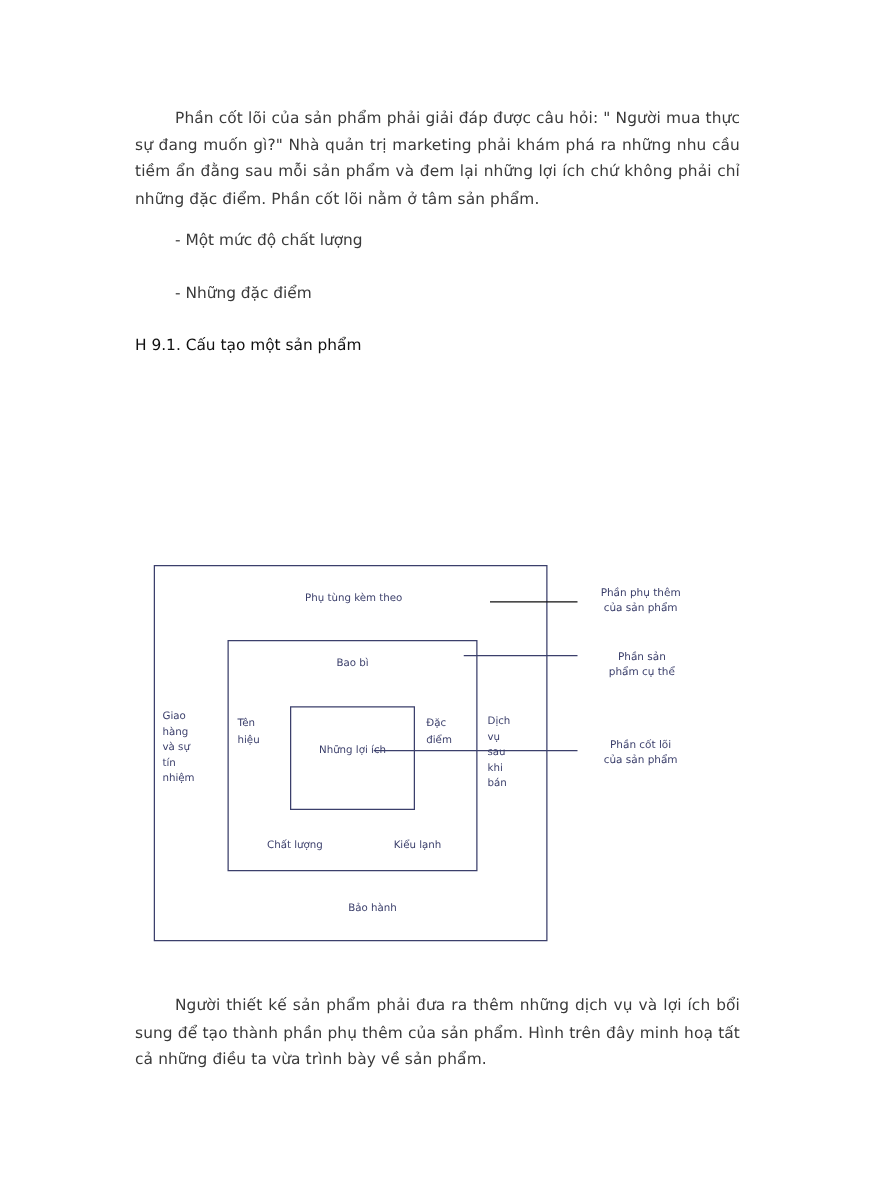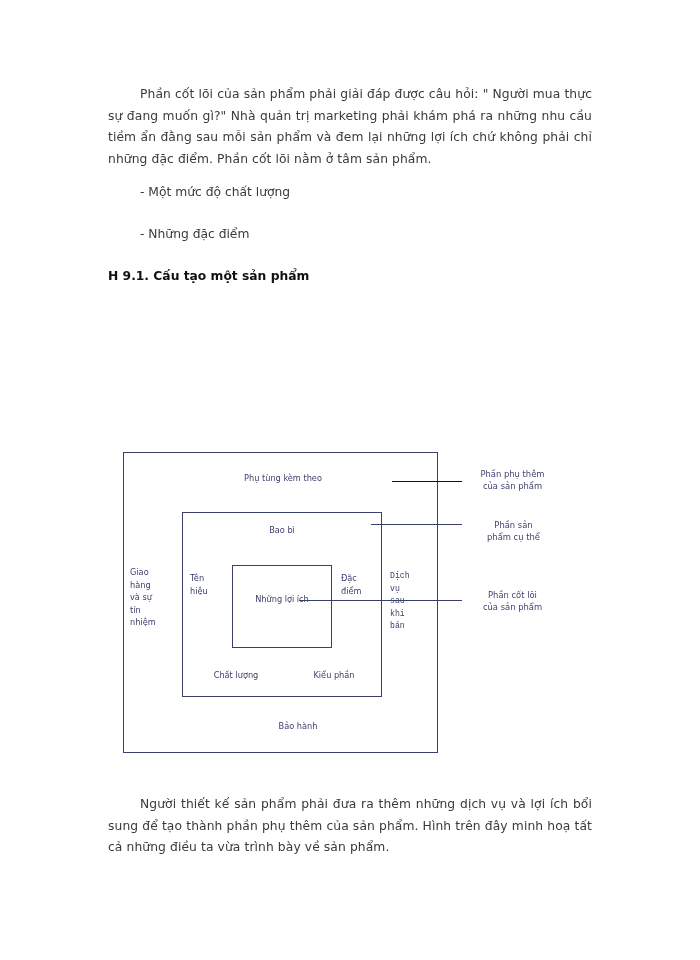--- a/index.html
+++ b/index.html
@@ -41,21 +41,21 @@
     line-height:21px;
     color:#3a3a3a;
     margin:0 0 21px 0;
     padding-left:32px;
   }
 
   h3.fighead {
     margin:6px 0 0 0;
     font-size:12.3px;
     line-height:20px;
-    font-weight:bold;
+    font-weight:normal;
     color:#111111;
   }
 
   .box {
     position:absolute;
     border:1px solid #3b3f6b;
     background:transparent;
     box-sizing:border-box;
   }
   .box-outer  { left:123px; top:452px; width:315px; height:301px; }
@@ -71,21 +71,21 @@
     white-space:pre-line;
     text-align:center;
   }
 
   .lbl-phutung { left:203px; top:473px; width:160px;text-align:center; }
   .lbl-baobi   { left:232px; top:525px; width:100px; }
   .lbl-giao    { left:130px; top:566px; width:34px; text-align:left; line-height:12.5px; }
   .lbl-ten     { left:190px; top:572px; width:34px; text-align:left; line-height:12.5px; }
   .lbl-loiich  { left:240px; top:594px; width:84px; }
   .lbl-dac     { left:341px; top:572px; width:32px; text-align:left; line-height:12.5px; }
-  .lbl-dichvu  { left:390px; top:570px; width:32px; text-align:left; line-height:12.5px;font-family:Liberation Mono, monospace; }
+  .lbl-dichvu  { left:390px; top:570px; width:32px; text-align:left; line-height:12.5px; }
   .lbl-chat    { left:198px; top:670px; width:76px; }
   .lbl-kieu    { left:296px; top:670px; width:76px; }
   .lbl-bao     { left:243px; top:721px; width:110px; }
 
   .leader { position:absolute; height:0; border-top:1px solid #3b3f6b; }
   .leader.black { border-top:1px solid #111111; }
   .leader-1 { left:392px; top:481px; width:70px; }
   .leader-2 { left:371px; top:524px; width:91px; }
   .leader-3 { left:299px; top:600px; width:163px; }
 
@@ -137,21 +137,21 @@
 hiệu</div>
     <div class="dlabel lbl-loiich">Những lợi ích</div>
     <div class="dlabel lbl-dac">Đặc
 điểm</div>
     <div class="dlabel lbl-dichvu">Dịch
 vụ
 sau
 khi
 bán</div>
     <div class="dlabel lbl-chat">Chất lượng</div>
-    <div class="dlabel lbl-kieu">Kiểu phần</div>
+    <div class="dlabel lbl-kieu">Kiểu lạnh</div>
     <div class="dlabel lbl-bao">Bảo hành</div>
 
     <div class="leader black leader-1"></div>
     <div class="leader leader-2"></div>
     <div class="leader leader-3"></div>
 
     <div class="alabel alabel-1">Phần phụ thêm
 của sản phẩm</div>
     <div class="alabel alabel-2">Phần sản
 phẩm cụ thể</div>

